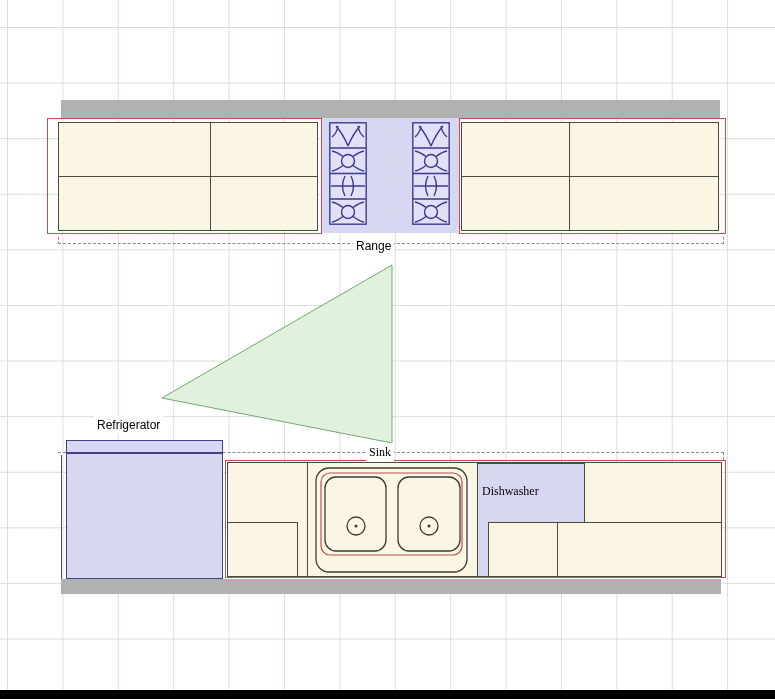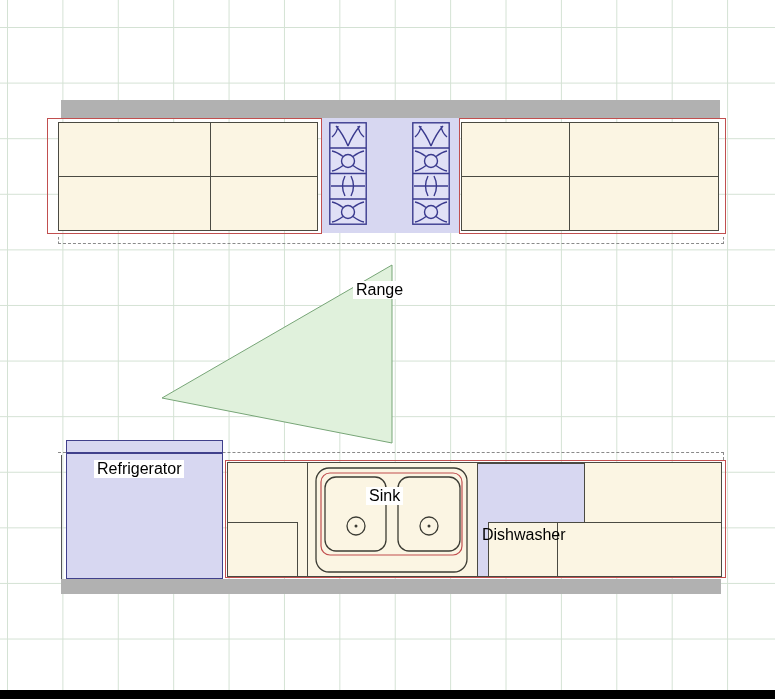--- a/index.html
+++ b/index.html
@@ -18,22 +18,22 @@
   .abs{position:absolute;}
   .wall{background:#b1b1b1;}
   .red-outline{border:1px solid #c14f4f;box-sizing:border-box;}
   .cab{background:#fbf5e3;border:1px solid #4a4a42;box-sizing:border-box;}
   .divider{background:#4a4a42;}
   .appliance{background:#d7d7f1;box-sizing:border-box;}
   .dash-under{box-sizing:border-box;border-bottom:1px dashed #8a8a8a;border-left:1px dashed #8a8a8a;border-right:1px dashed #8a8a8a;}
   .dash-over{box-sizing:border-box;border-top:1px dashed #8a8a8a;border-right:1px dashed #8a8a8a;}
   .plan-label{
     position:absolute;
-    font-size:16px;color:#000;line-height:18px;
-    background:#ffffff;padding:0 3px;white-space:nowrap;z-index:30;margin-top:44px;
+    font-size:12px;color:#000;line-height:18px;
+    background:#ffffff;padding:0 3px;white-space:nowrap;z-index:30;
   }
   .plan-label.on-appliance{background:transparent;}
   svg{display:block;}
   .blackbar{background:#000;}
 </style>
 </head>
 <body>
 
 <div id="stage">
 
@@ -102,23 +102,23 @@
       <circle cx="46" cy="62" r="1.5" fill="#3c3c34"></circle>
       <circle cx="119" cy="62" r="9" stroke="#3c3c34" stroke-width="1.3"></circle>
       <circle cx="119" cy="62" r="1.5" fill="#3c3c34"></circle>
     </g>
   </svg>
 
   <div class="abs appliance" style="left:477px;top:463px;width:108px;height:114px;border:1px solid #4a4a42;"></div>
   <div class="abs cab" style="left:488px;top:522px;width:234px;height:55px;"></div>
   <div class="abs divider" style="left:557px;top:522px;width:1px;height:55px;"></div>
 
-  <div class="plan-label on-appliance" style="left:479px;top:482px;">Dishwasher</div>
+  <div class="plan-label on-appliance" style="left:479px;top:482px;font-family:Liberation Serif, serif;">Dishwasher</div>
 
-  <div class="plan-label" style="left:366px;top:443px;">Sink</div>
+  <div class="plan-label" style="left:366px;top:443px;font-family:Liberation Serif, serif;">Sink</div>
 
   <div class="abs divider" style="left:61px;top:455px;width:1px;height:124px;background:#555;"></div>
   <div class="abs wall" style="left:61px;top:579px;width:660px;height:15px;"></div>
 
   <div class="abs appliance" style="left:66px;top:440px;width:157px;height:139px;border:1px solid #40408c;">
     <div class="abs" style="left:0;top:11px;width:100%;height:2px;background:#40408c;"></div>
   </div>
   <div class="plan-label" style="left:94px;top:416px;">Refrigerator</div>
 
   <div class="abs blackbar" style="left:0;top:690px;width:775px;height:9px;"></div>

